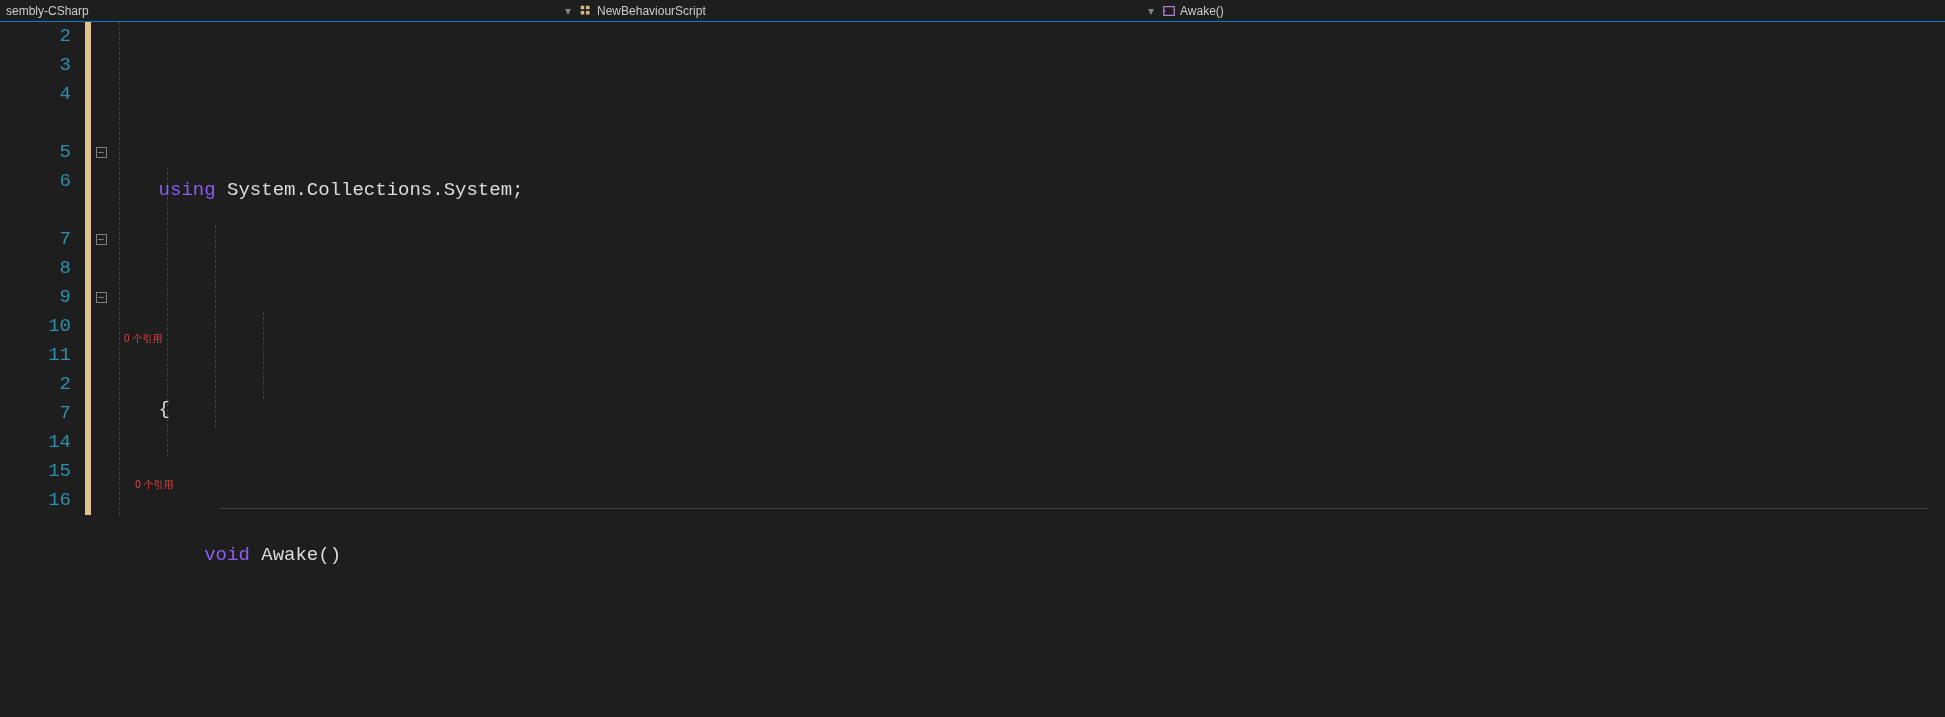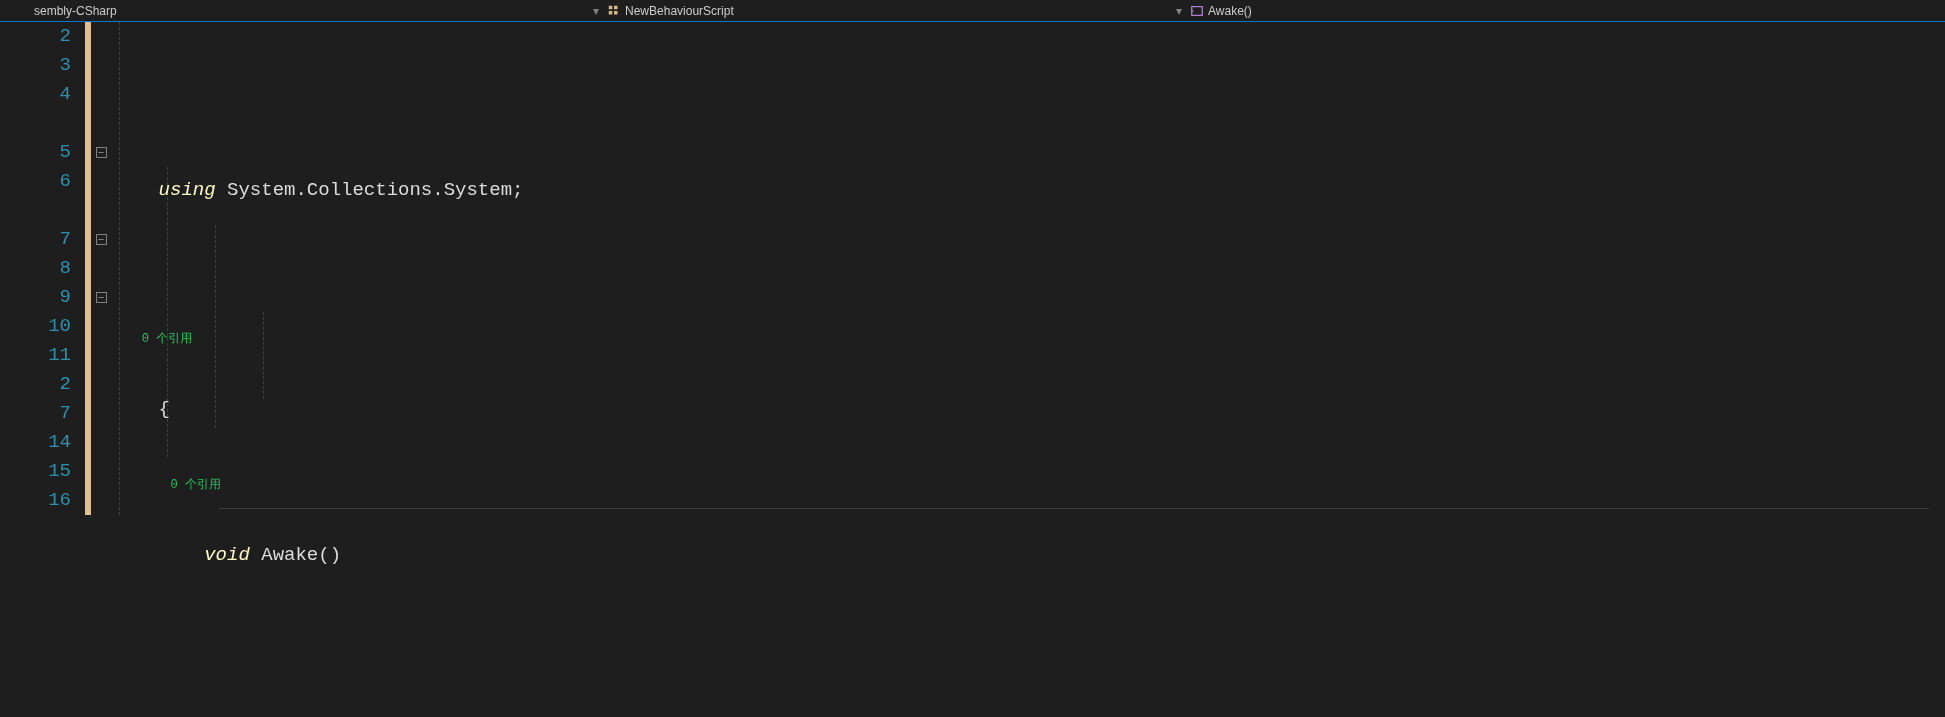--- a/index.html
+++ b/index.html
@@ -11,21 +11,20 @@
     background:#1E1E1E;
     border-bottom:1px solid #007ACC;
     display:flex; align-items:center;
     font-size:12px; color:#CCCCCC;
     font-family:"Segoe UI",Tahoma,sans-serif;
     position:relative;
   }
   .nav-item {
     display:flex; align-items:center; gap:4px; padding:0 6px;
     height:100%;
-    margin-left:28px;
   }
   .nav-item.center { position:absolute; left:555px; }
   .nav-item.right  { position:absolute; left:1138px; }
   .nav-sep { color:#808080; padding:0 4px; }
   .nav-ico { display:inline-flex; width:14px; height:14px; }
   .nav-ico svg { width:14px; height:14px; }
   
   
   .editor {
     display:flex; width:100%; height:calc(100% - 22px);
@@ -54,31 +53,31 @@
     font-size:11px; line-height:9px; text-align:center; cursor:pointer;
     font-family:Consolas,monospace;
   }
   
   .code {
     flex:1; font-size:19px; color:#DCDCDC;
     position:relative; white-space:pre;
   }
   .code .cl { height:29px; line-height:29px; padding-left:4px; position:relative; }
   .ref {
-    font-size:12px; color:#22c55e; height:29px; line-height:34px;
-    padding-left:4px; white-space:pre; font-family:Liberation Mono, monospace;
+    font-size:10px; color:#ef4444; height:29px; line-height:34px;
+    padding-left:4px; white-space:pre; font-family:Liberation Sans, sans-serif;
   }
   
   
   .guide {
     position:absolute; top:0; bottom:0; width:0;
     border-left:1px dashed #404040;
   }
   
-  .kw   { color:#fef9c3;font-style:italic; }
+  .kw   { color:#8b5cf6; }
   .type { color:#4EC9B0; }
 
   
   .vscroll {
     position:absolute; right:0; top:0; width:16px; height:100%;
     background:#1E1E1E;
   }
   .hscroll {
     position:absolute; left:110px; right:16px; top:486px; height:1px;
     background:#3E3E3E;

